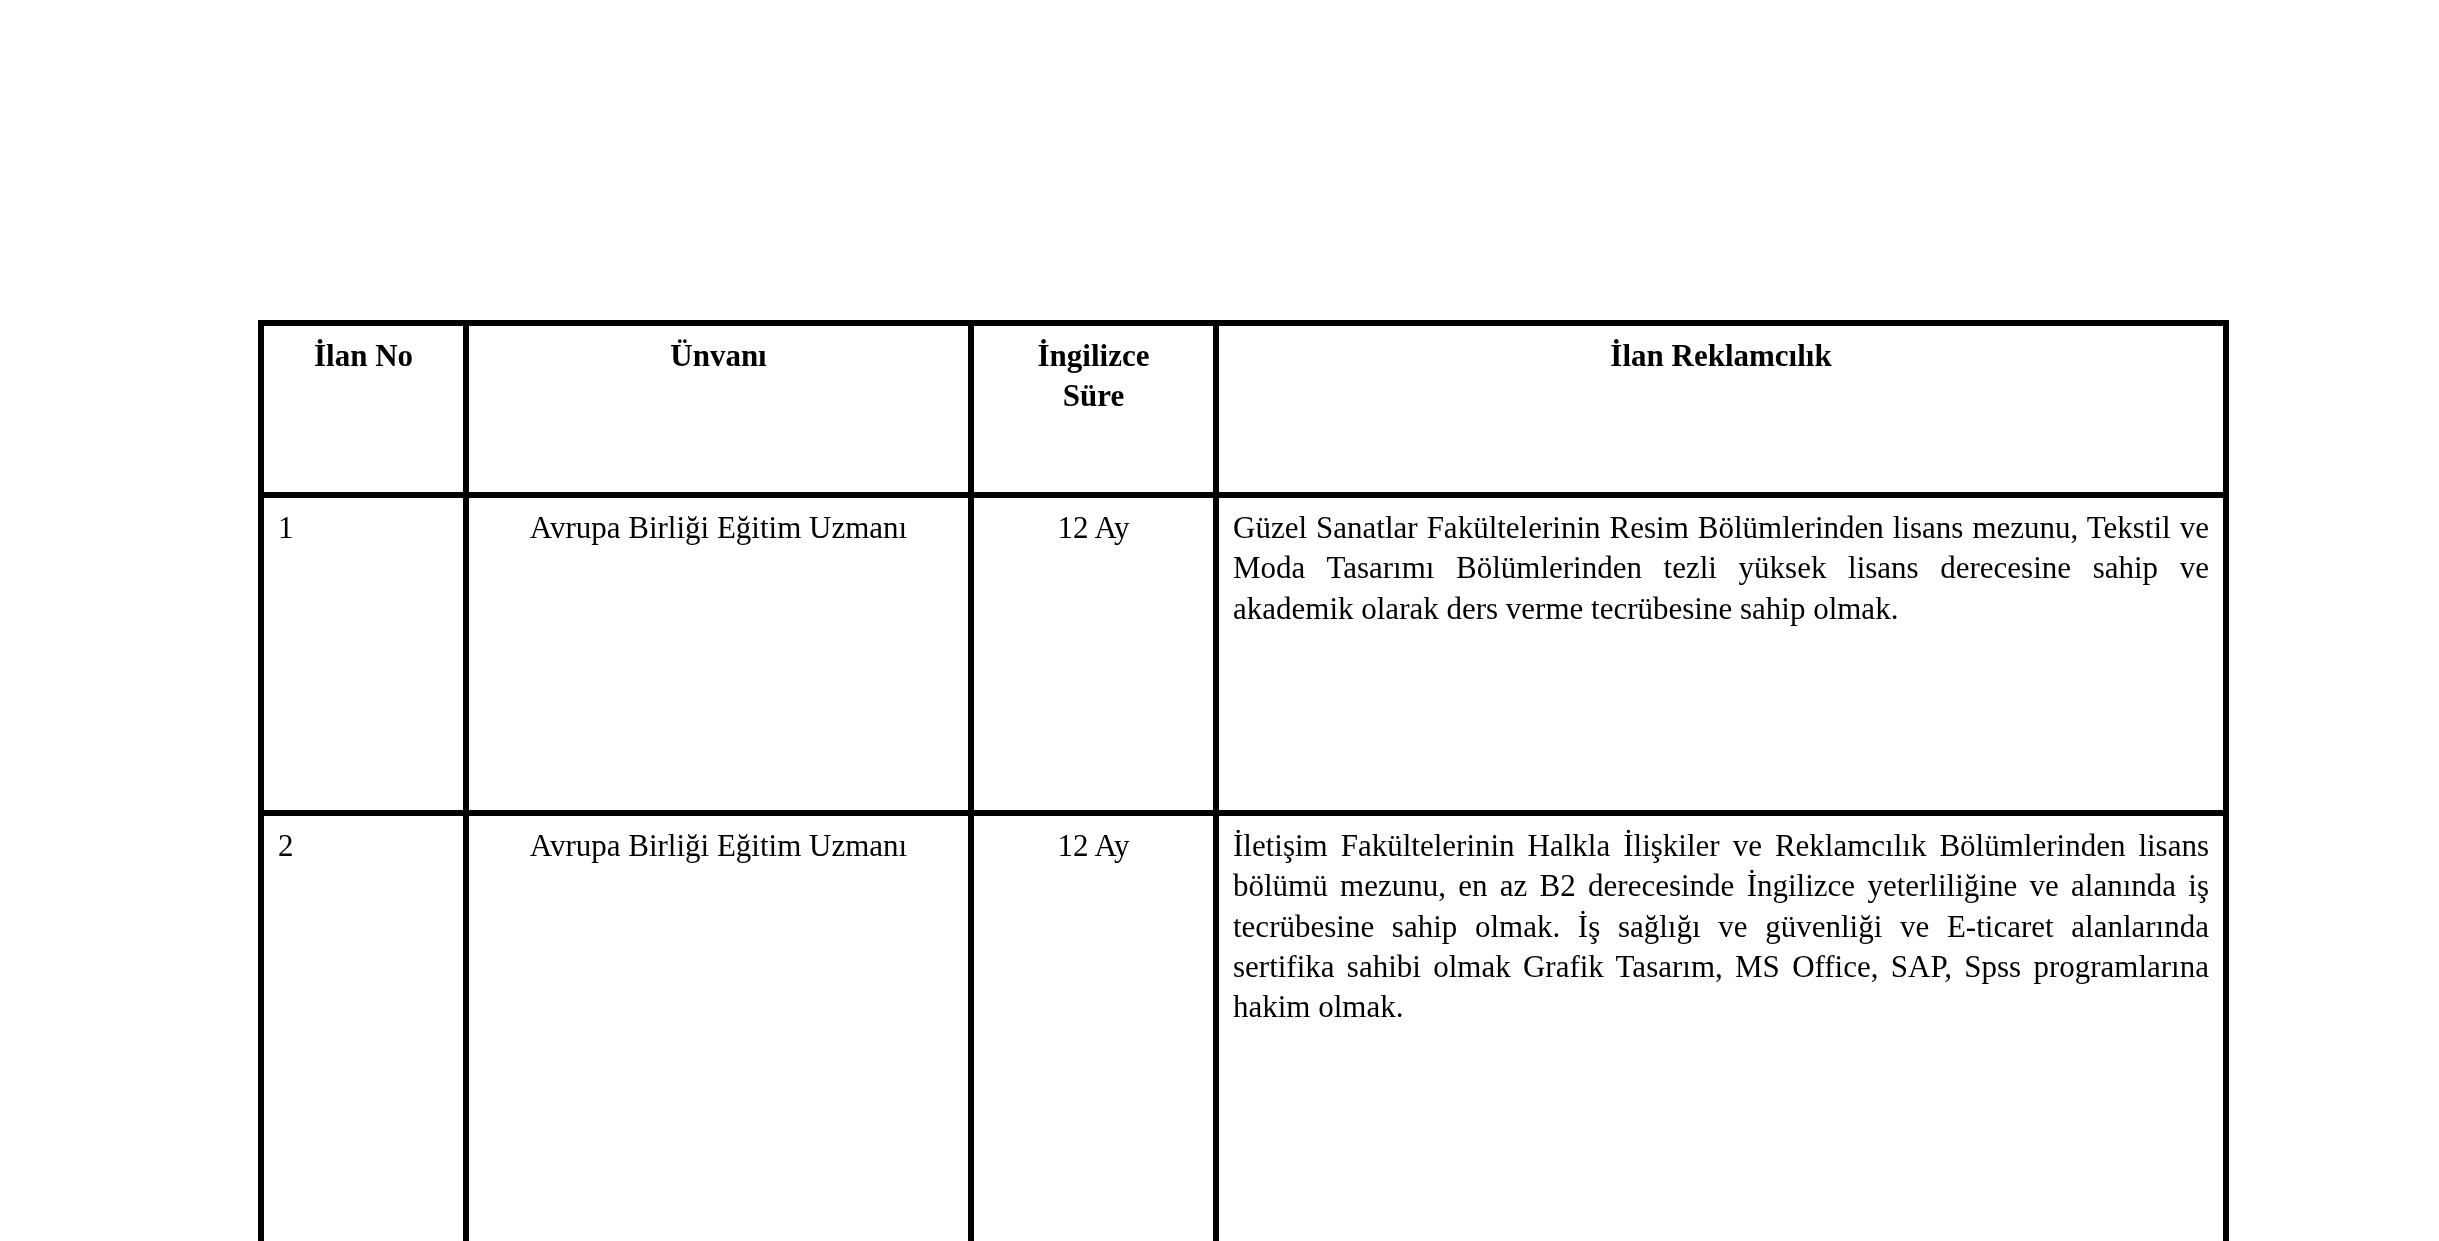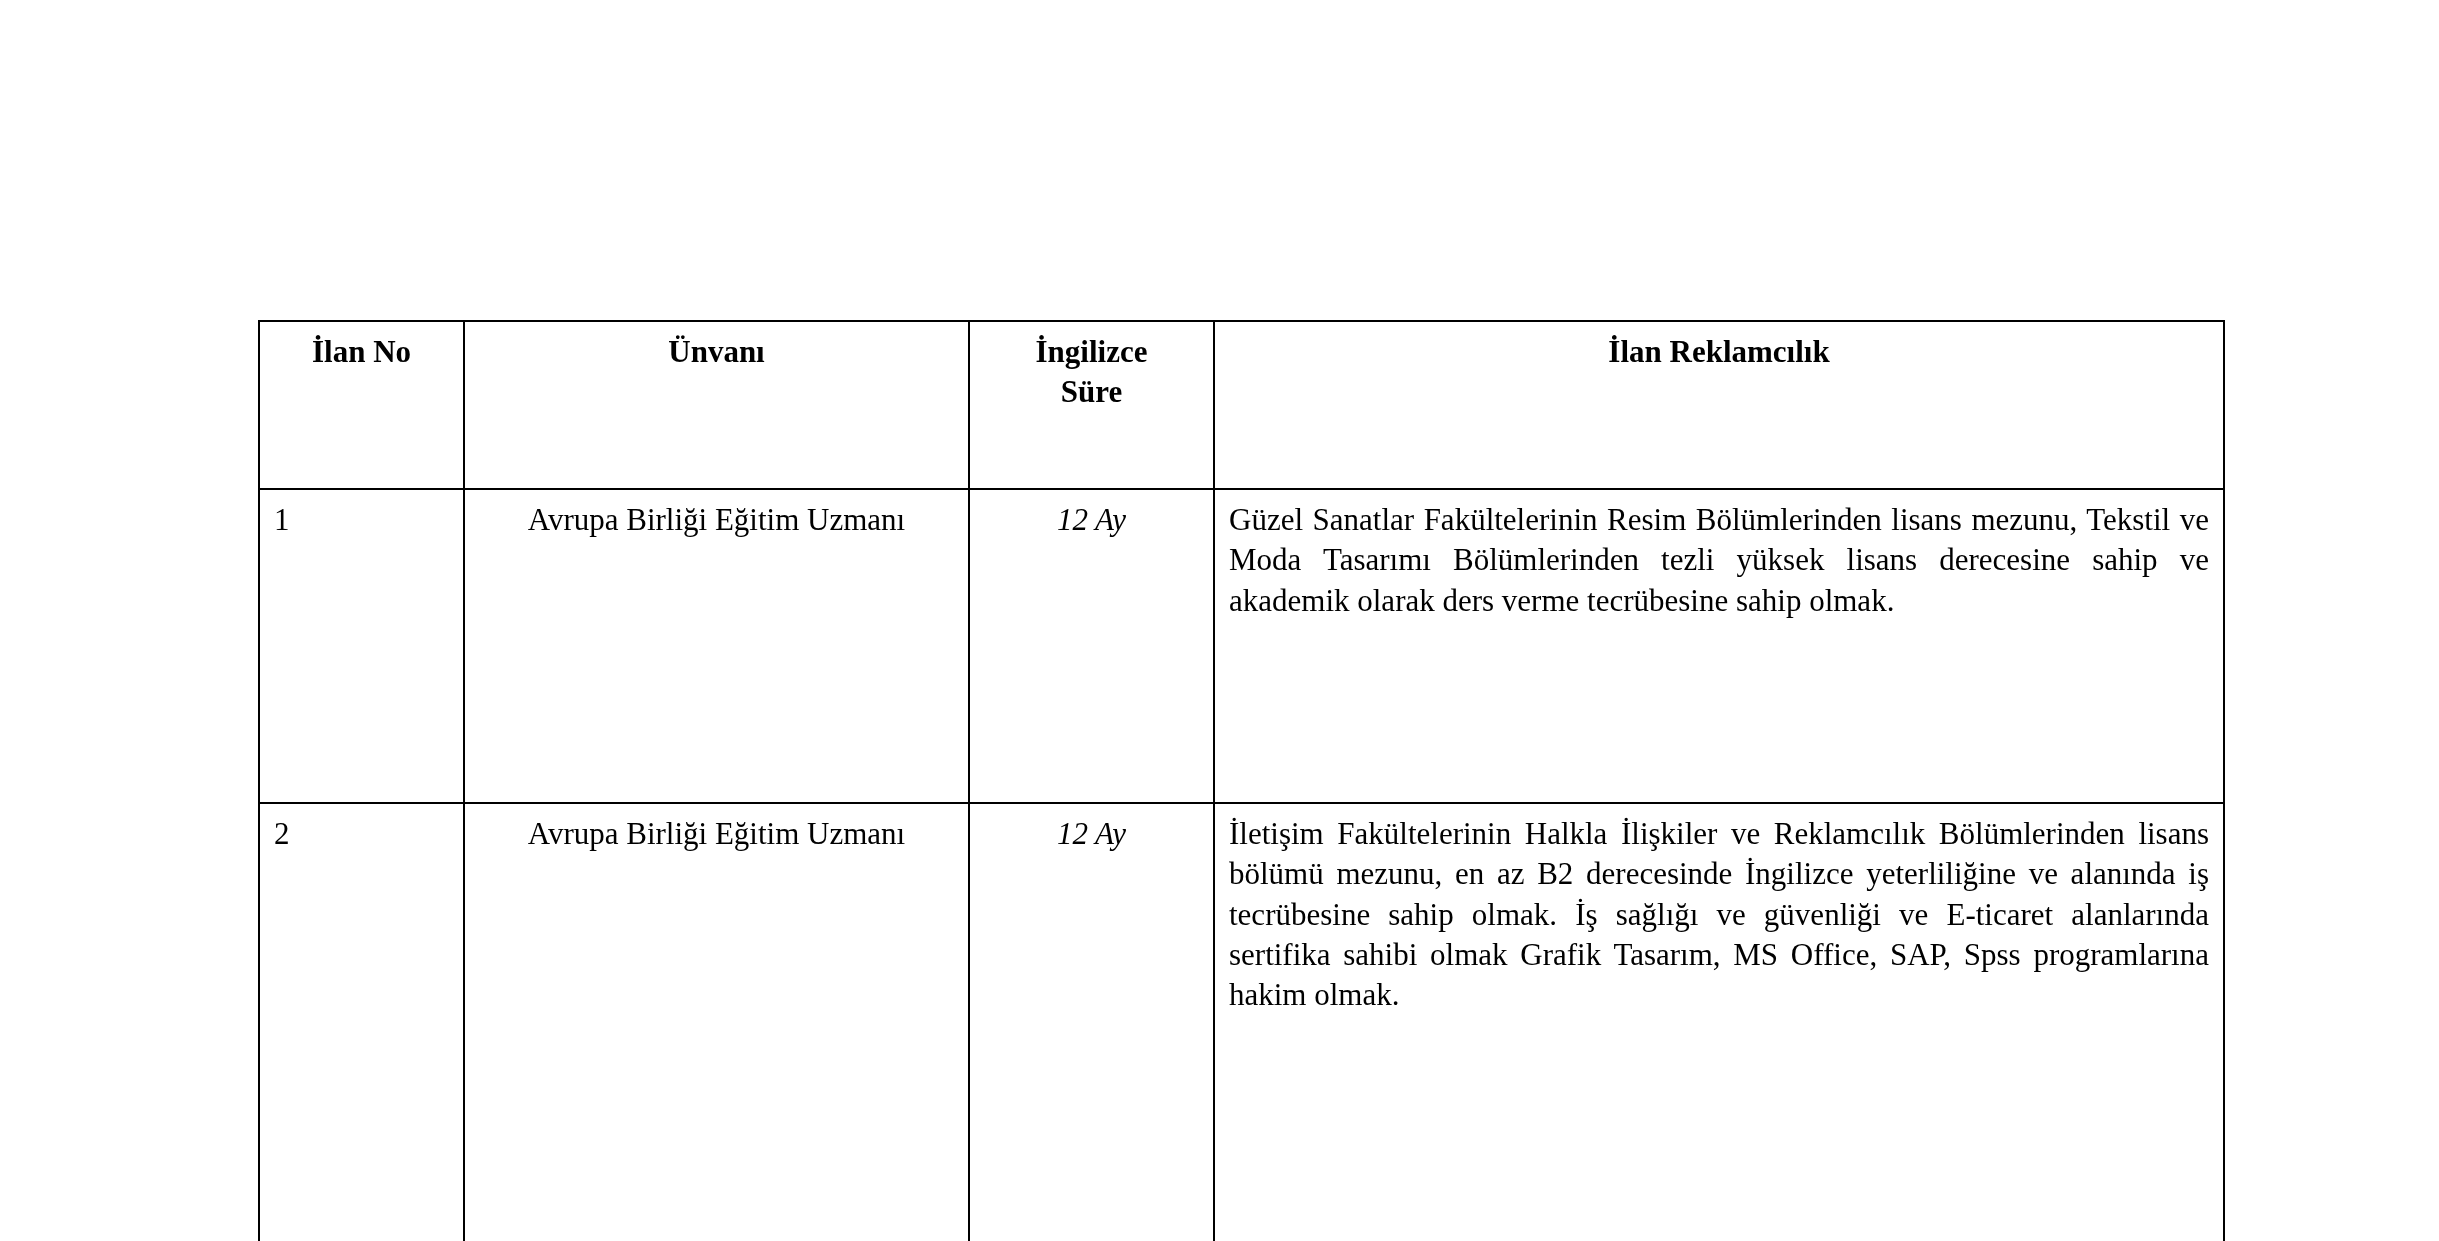--- a/index.html
+++ b/index.html
@@ -31,21 +31,21 @@
 
   table.doc-table {
     border-collapse: collapse;
     width: 100%;
     table-layout: fixed;
     background: #ffffff;
   }
 
   table.doc-table td,
   table.doc-table th {
-    border: 2px solid #000000;
+    border: 6px solid #000000;
     vertical-align: top;
     padding: 10px 14px 14px 14px;
     font-size: 31px;
     line-height: 1.30;
     margin-left: 16px;
   }
 
   
   col.c1 { width: 205px; }
   col.c2 { width: 505px; }
@@ -68,21 +68,20 @@
   
   td.col-no {
     text-align: left;
     font-weight: normal;
   }
   td.col-title {
     text-align: center;
   }
   td.col-duration {
     text-align: center;
-    font-style: italic;
   }
   td.col-desc {
     text-align: justify;
     text-justify: inter-word;
     hyphens: none;
   }
 
   tr.row-1 td { height: 288px; }
   tr.row-2 td { height: 456px; }
 

